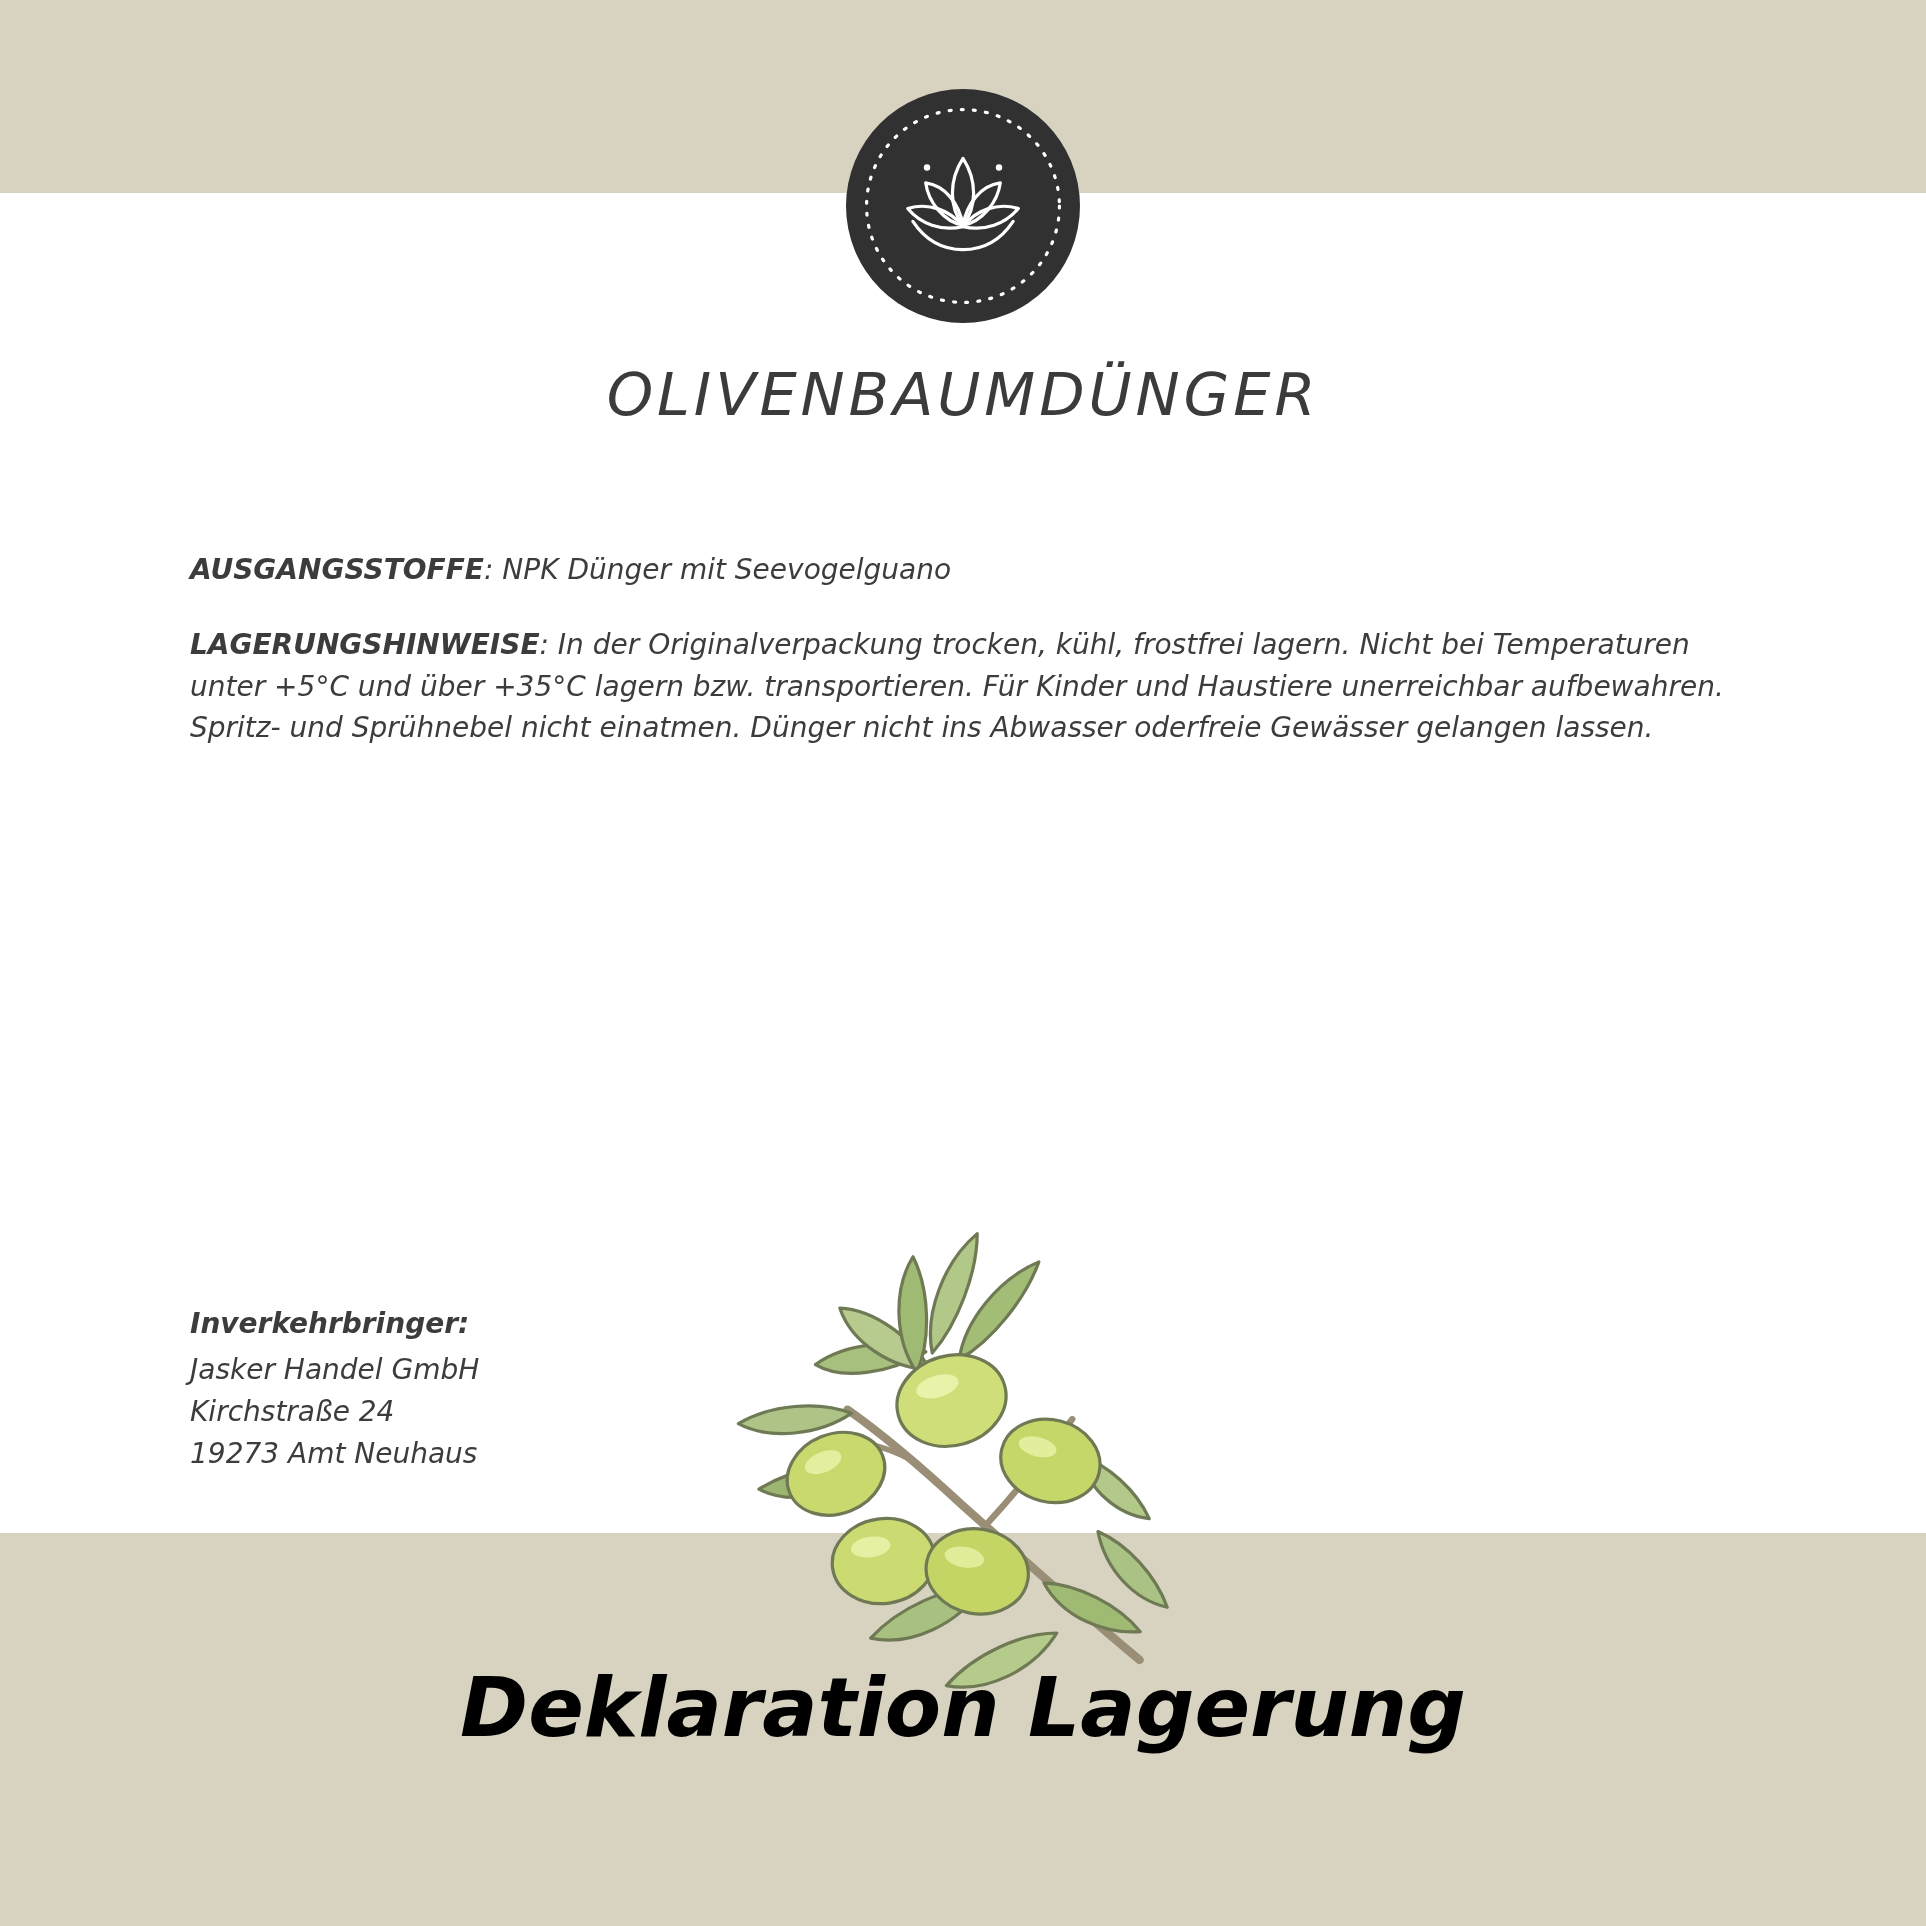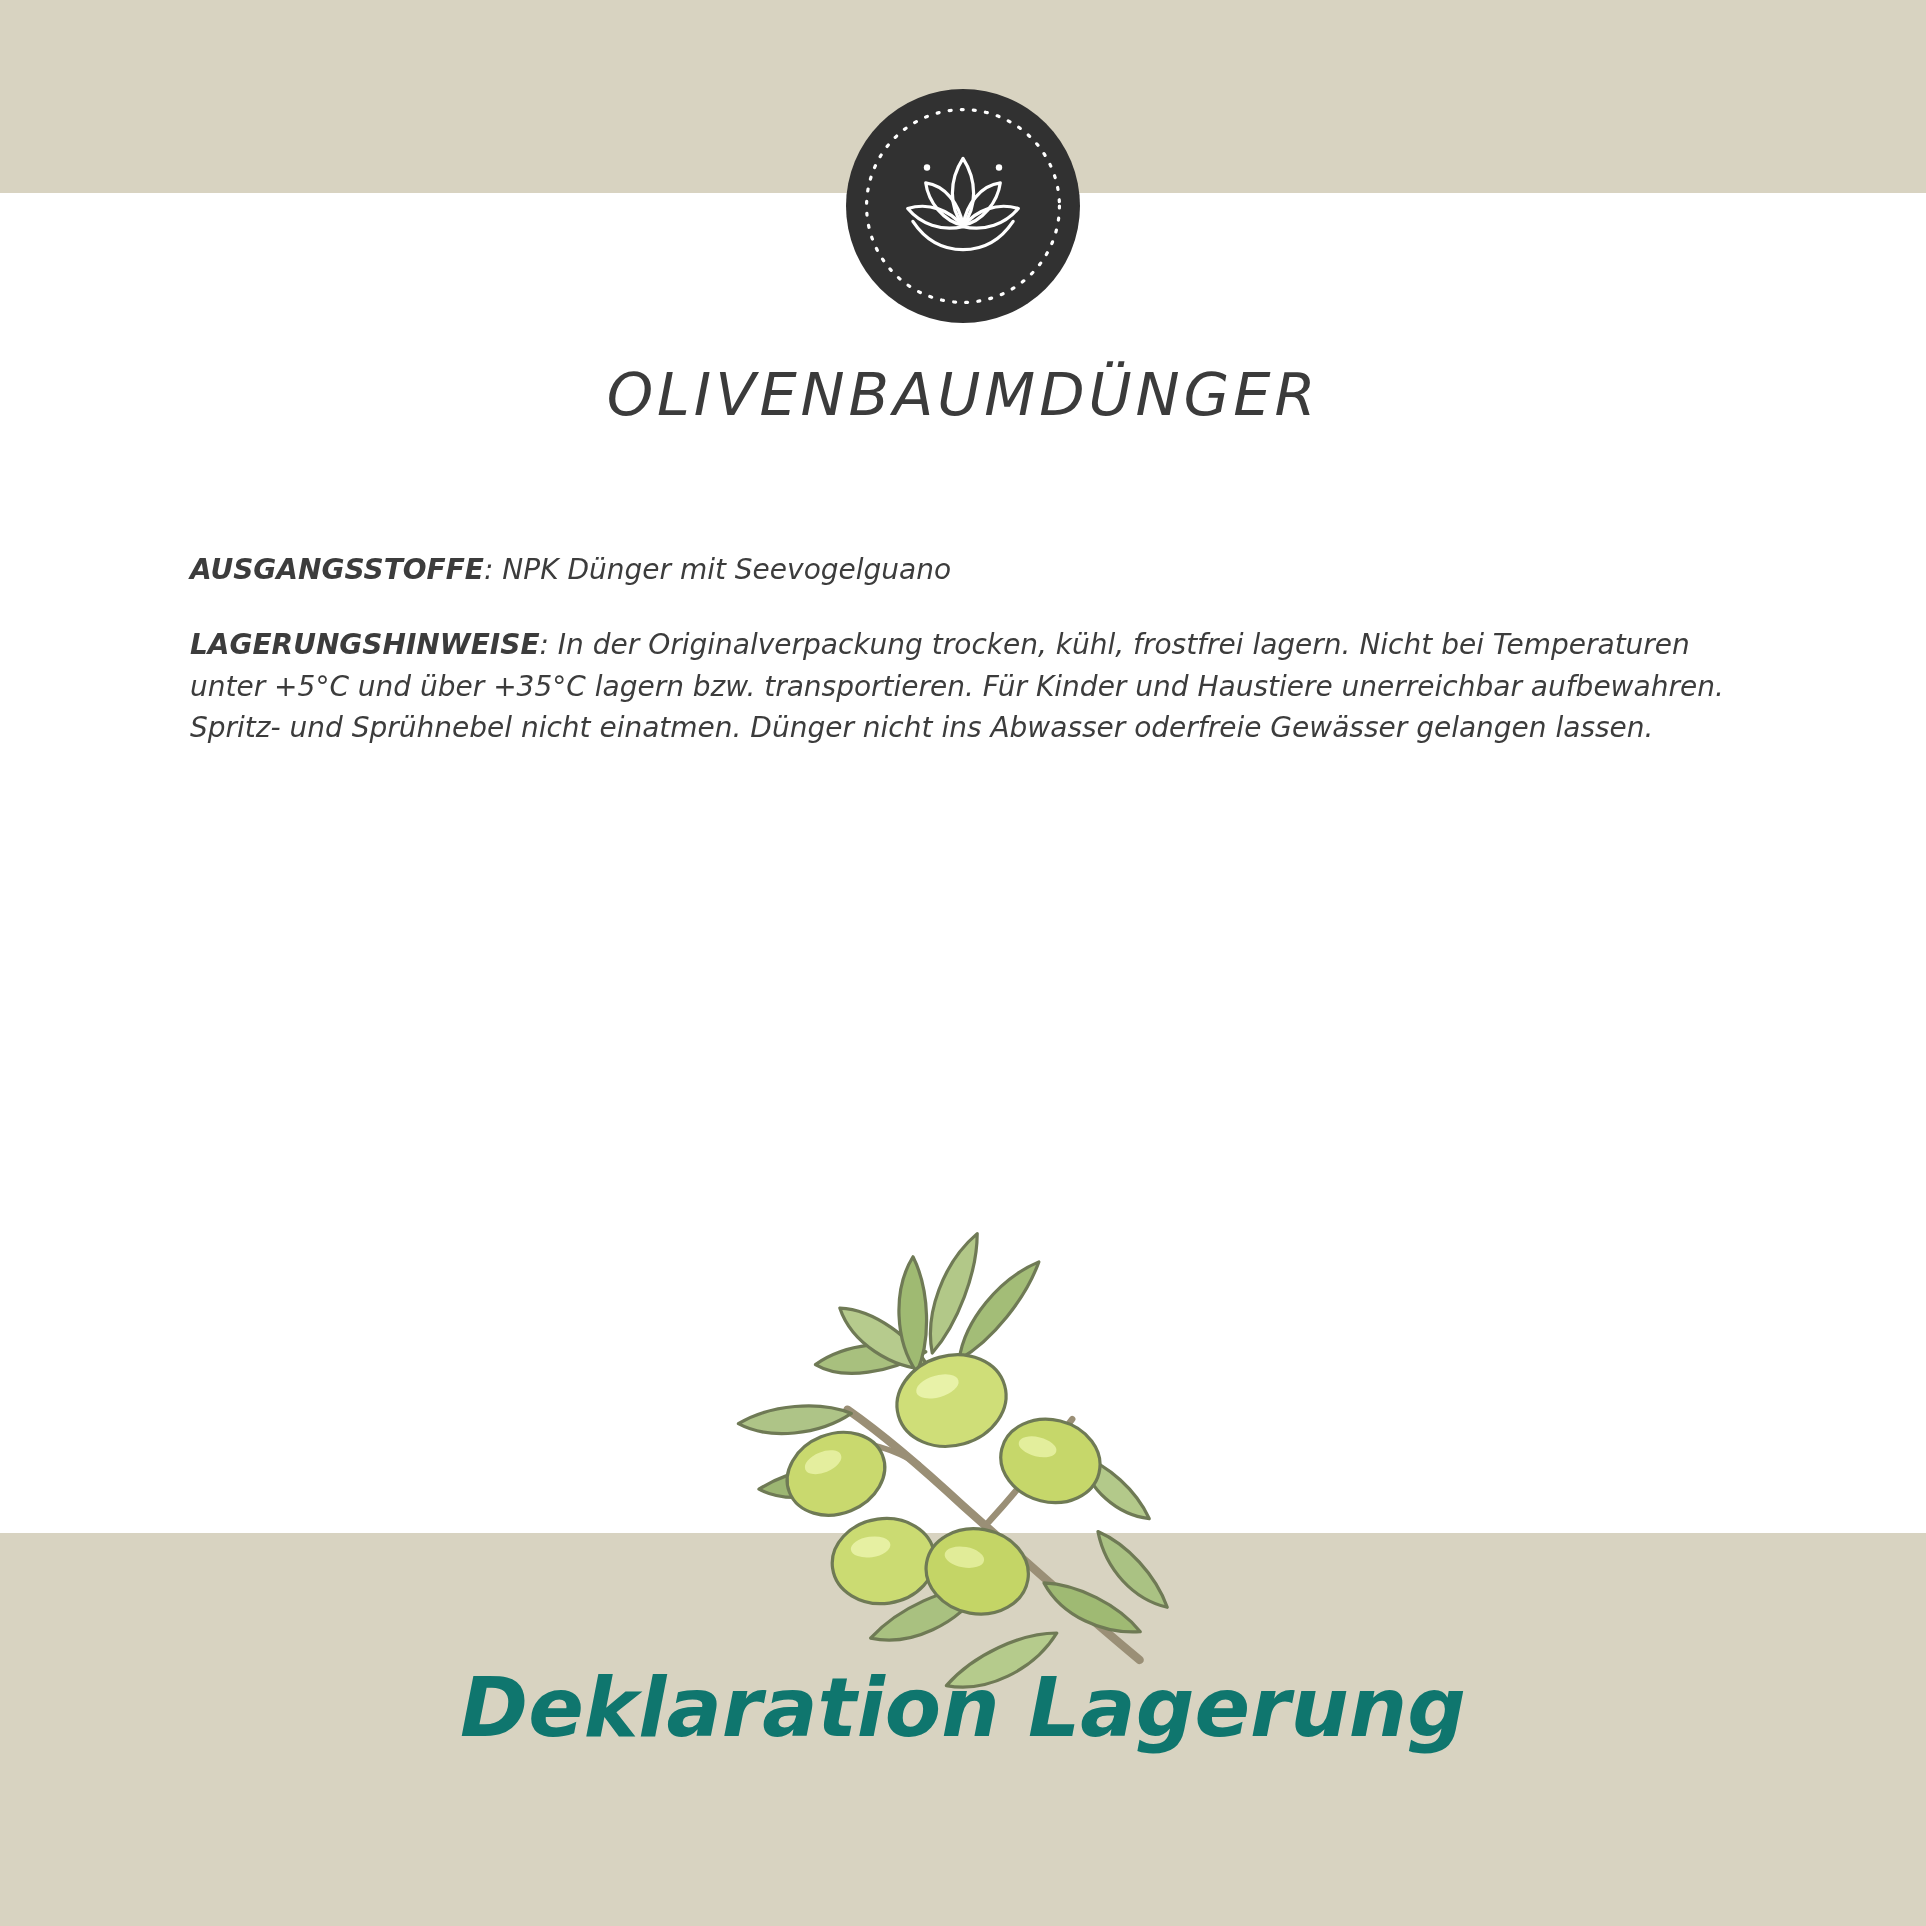--- a/index.html
+++ b/index.html
@@ -124,21 +124,21 @@
   
   .bottom-headline {
     position: absolute;
     left: 0;
     top: 1660px;
     width: 1926px;
     text-align: center;
     font-family: "DejaVu Sans", sans-serif;
     font-weight: bold;
     font-size: 82px;
-    color: #0f766e;
+    color: #000000;
     z-index: 6;
     white-space: nowrap;
   }
 </style>
 </head>
 <body>
 
 <div class="label-sheet">
 
   <div class="band-top"></div>
@@ -162,20 +162,26 @@
     </svg>
   </div>
 
   <div class="product-title">OLIVENBAUMDÜNGER</div>
 
   <div class="copy">
     <p><b>AUSGANGSSTOFFE</b><span>: </span><span>NPK Dünger mit Seevogelguano</span></p>
     <p><b>LAGERUNGSHINWEISE</b><span>: </span><span>In der Originalverpackung trocken, kühl, frostfrei lagern. Nicht bei Temperaturen unter +5°C und über +35°C lagern bzw. transportieren. Für Kinder und Haustiere unerreichbar aufbewahren. Spritz- und Sprühnebel nicht einatmen. Dünger nicht ins Abwasser oderfreie Gewässer gelangen lassen.</span></p>
   </div>
 
+  <div class="address-block">
+    <div class="addr-title">Inverkehrbringer:</div>
+    <div>Jasker Handel GmbH</div>
+    <div>Kirchstraße 24</div>
+    <div>19273 Amt Neuhaus</div>
+  </div>
 
   <div class="olive-art">
     <svg width="565" height="565" viewBox="0 0 880 880">
       <g stroke="#6f7a55" stroke-width="5" stroke-linecap="round" stroke-linejoin="round">
 
         <path d="M705 760 C 620 690, 520 600, 430 520 C 360 455, 300 405, 250 370" fill="none" stroke="#9a8f76" stroke-width="13"></path>
         <path d="M470 545 C 520 490, 560 440, 600 385" fill="none" stroke="#9a8f76" stroke-width="10"></path>
         <path d="M360 455 C 320 430, 280 420, 240 420" fill="none" stroke="#9a8f76" stroke-width="9"></path>
 
         <path d="M200 300 C 245 268, 320 258, 372 280 C 318 312, 244 326, 200 300 Z" fill="#a8c07e"></path>

